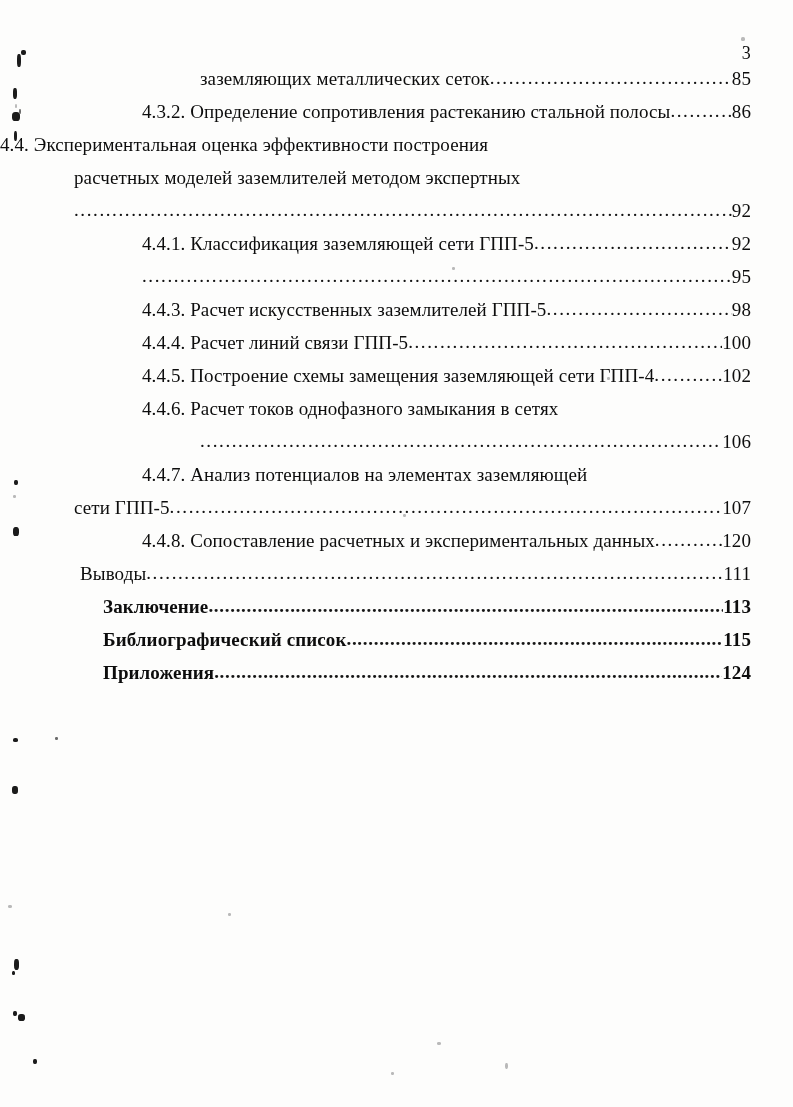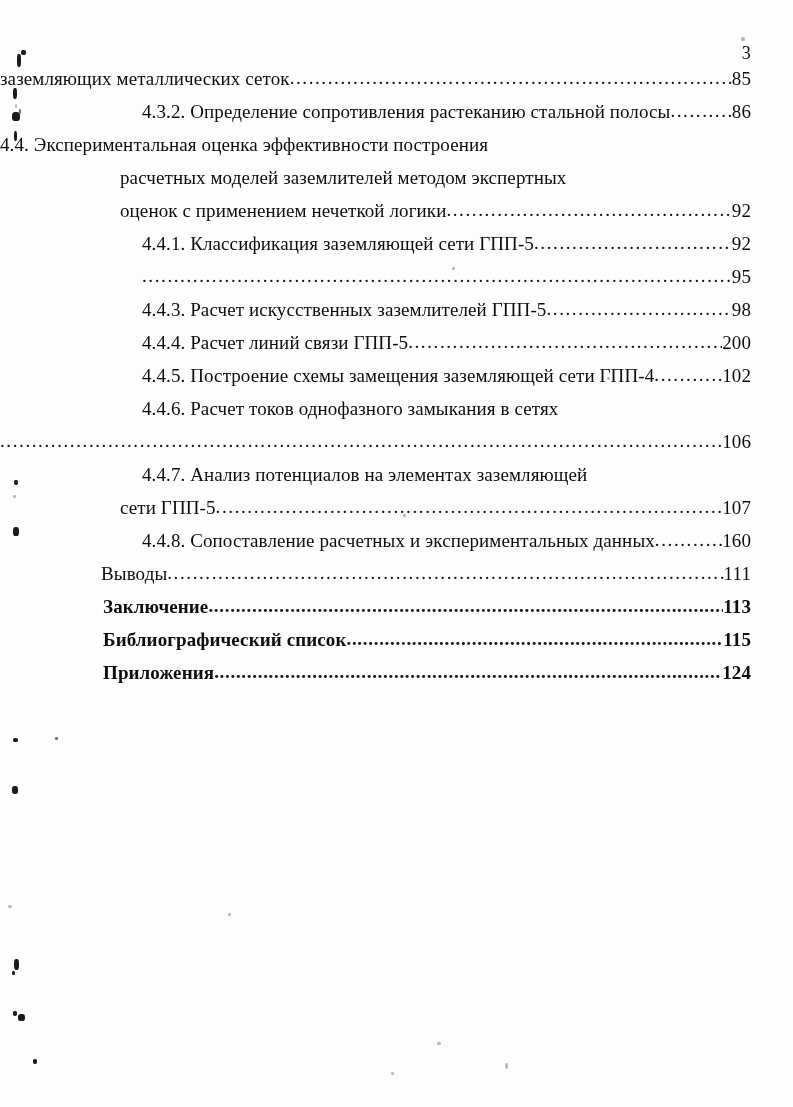--- a/index.html
+++ b/index.html
@@ -57,23 +57,23 @@
     height: 33px;
     padding-right: 42px;   
     white-space: nowrap;
     letter-spacing: 0.1px;
   }
 
   
   .ind-0  { padding-left: 103px; }  
   .ind-1  { }  
   .ind-2  { padding-left: 142px; justify-content: space-between; }  
-  .ind-3  { padding-left: 101px; }  
-  .ind-w1 { padding-left: 120px; }  
-  .ind-w2 { }  
+  .ind-3  { padding-left: 80px; }  
+  .ind-w1 { padding-left: 74px; }  
+  .ind-w2 { padding-left: 200px; }  
 
   .toc-label {
     flex: 0 0 auto;
   }
 
   .toc-leader {
     flex: 1 1 auto;
     overflow: hidden;
     margin: 0 0 0 0;
     position: relative;
@@ -132,42 +132,41 @@
         <span class="toc-leader"></span>
         <span class="toc-page">86</span>
       </div>
       <div class="toc-line ind-1 no-leader">
         <span class="toc-label">4.4. Экспериментальная оценка эффективности построения</span>
       </div>
       <div class="toc-line ind-w1 no-leader">
         <span class="toc-label">расчетных моделей заземлителей методом экспертных</span>
       </div>
       <div class="toc-line ind-w1">
-        <span class="toc-label">оценок с применением нечеткой логики</span>
         <span class="toc-leader"></span>
         <span class="toc-page">92</span>
       </div>
       <div class="toc-line ind-2">
         <span class="toc-label">4.4.1. Классификация заземляющей сети ГПП-5</span>
         <span class="toc-leader"></span>
         <span class="toc-page">92</span>
       </div>
       <div class="toc-line ind-2">
         <span class="toc-leader"></span>
         <span class="toc-page">95</span>
       </div>
       <div class="toc-line ind-2">
         <span class="toc-label">4.4.3. Расчет искусственных заземлителей ГПП-5</span>
         <span class="toc-leader"></span>
         <span class="toc-page">98</span>
       </div>
       <div class="toc-line ind-2">
         <span class="toc-label">4.4.4. Расчет линий связи ГПП-5</span>
         <span class="toc-leader"></span>
-        <span class="toc-page">200</span>
+        <span class="toc-page">100</span>
       </div>
       <div class="toc-line ind-2">
         <span class="toc-label">4.4.5. Построение схемы замещения заземляющей сети ГПП-4</span>
         <span class="toc-leader"></span>
         <span class="toc-page">102</span>
       </div>
       <div class="toc-line ind-2 no-leader">
         <span class="toc-label">4.4.6. Расчет токов однофазного замыкания в сетях</span>
       </div>
       <div class="toc-line ind-w2">
@@ -178,21 +177,21 @@
         <span class="toc-label">4.4.7. Анализ потенциалов на элементах заземляющей</span>
       </div>
       <div class="toc-line ind-w1">
         <span class="toc-label">сети ГПП-5</span>
         <span class="toc-leader"></span>
         <span class="toc-page">107</span>
       </div>
       <div class="toc-line ind-2">
         <span class="toc-label">4.4.8. Сопоставление расчетных и экспериментальных данных</span>
         <span class="toc-leader"></span>
-        <span class="toc-page">160</span>
+        <span class="toc-page">120</span>
       </div>
       <div class="toc-line ind-3">
         <span class="toc-label">Выводы</span>
         <span class="toc-leader"></span>
         <span class="toc-page">111</span>
       </div>
       <div class="toc-line ind-0 bold">
         <span class="toc-label">Заключение</span>
         <span class="toc-leader"></span>
         <span class="toc-page">113</span>

